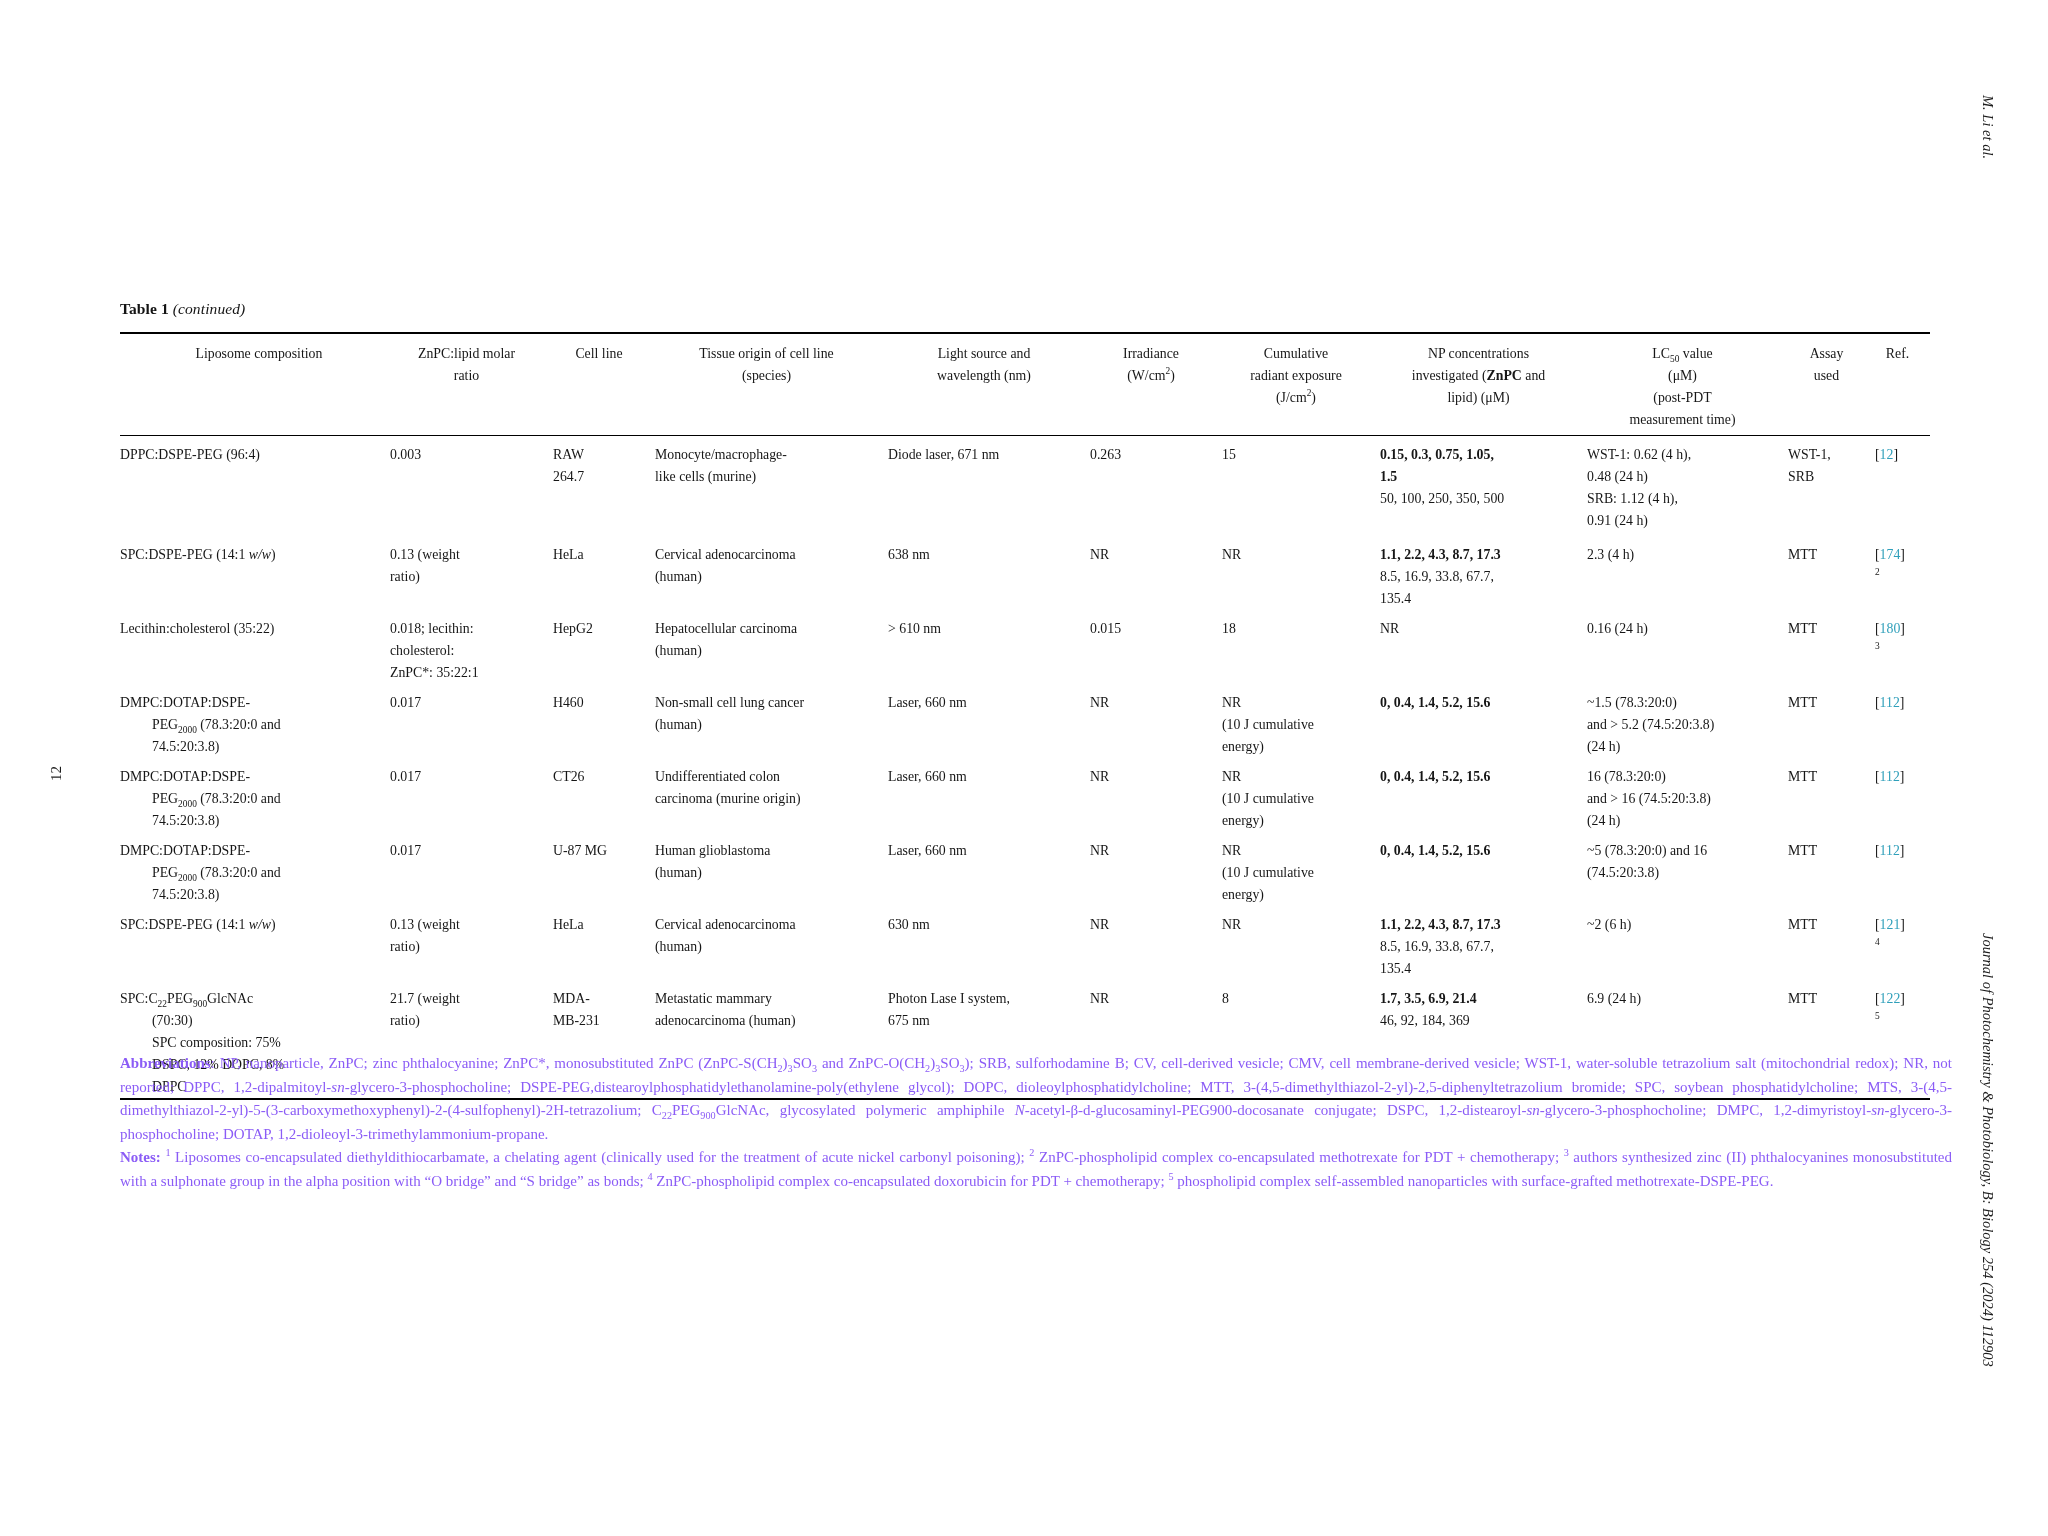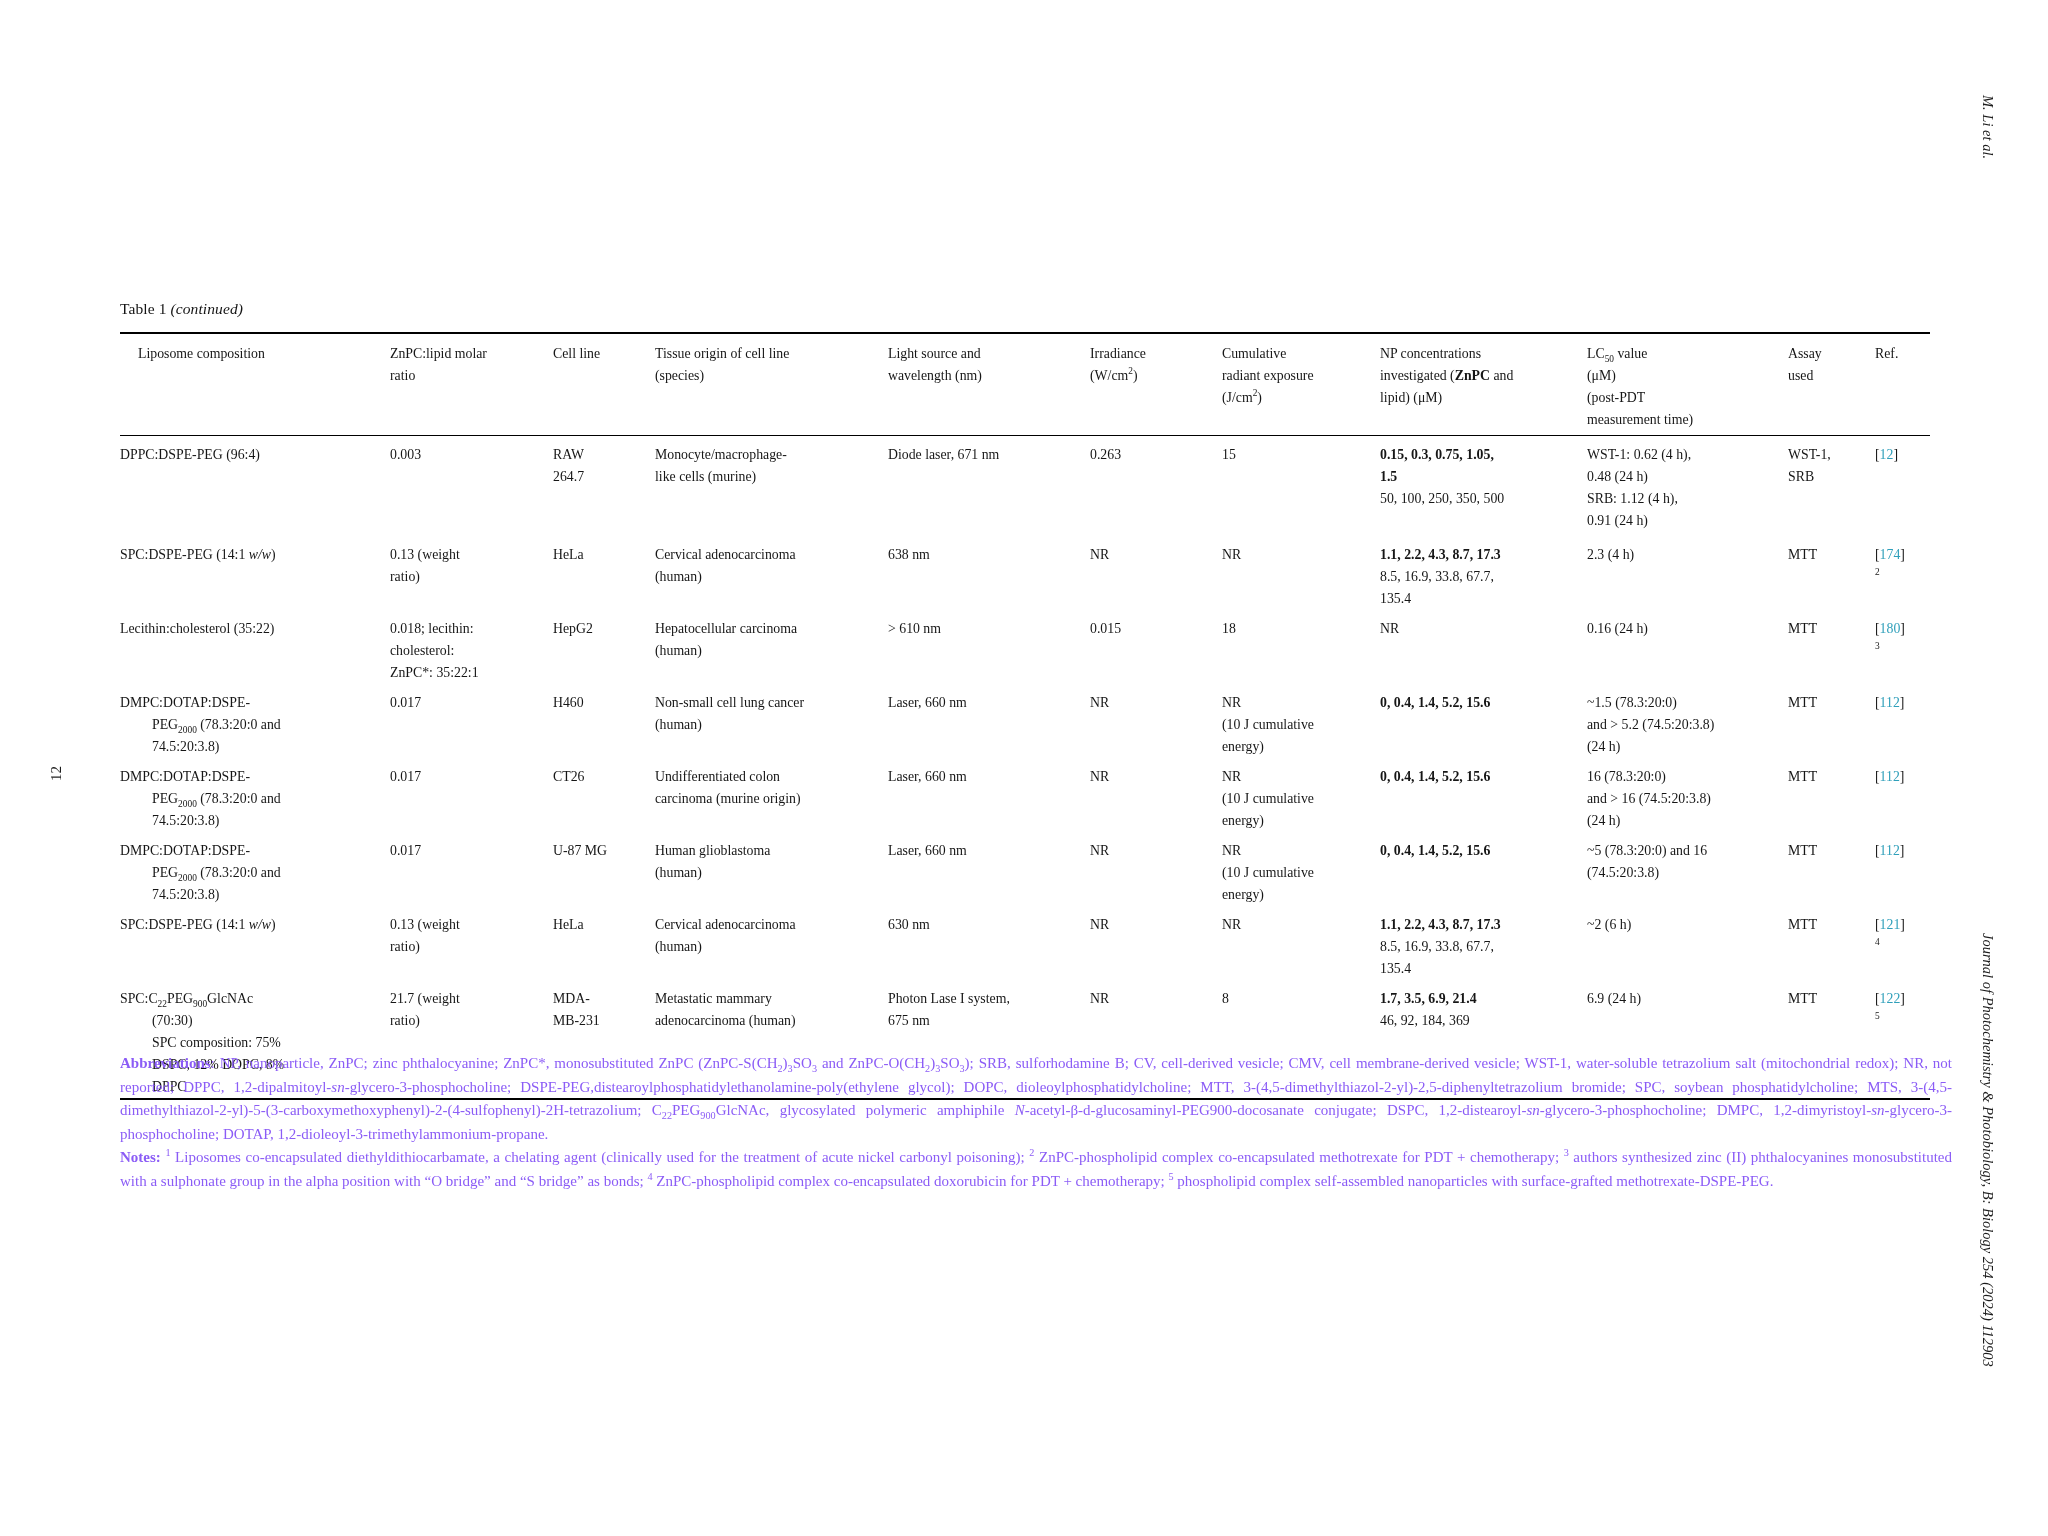--- a/index.html
+++ b/index.html
@@ -1,26 +1,26 @@
 <!DOCTYPE html>
 <html style="--link-color: #2f9fba;"><head>
 <meta charset="utf-8">
 <style>
   *{margin:0;padding:0;box-sizing:border-box}
   html,body{width:2048px;height:1536px}
   body{background:#ffffff;font-family:"Liberation Serif","DejaVu Serif",serif;color:#141414;position:relative;overflow:hidden}
   .page{position:absolute;inset:0;background:#fff}
 
   .table-title{position:absolute;left:120px;top:300px;font-size:15.5px;letter-spacing:.1px}
-  .table-title b{font-weight:normal}
+  .table-title b{font-weight:bold}
   .table-title i{font-style:italic}
 
   table.dtable{position:absolute;left:120px;top:332px;width:1810px;border-collapse:collapse;table-layout:fixed;
     border-top:2.5px solid #000;border-bottom:2.5px solid #000;font-size:13.8px;line-height:22px;color:#161616}
-  thead th{font-weight:normal;text-align:left;vertical-align:top;padding:9px 10px 4px 0;border-bottom:1.2px solid #000;height:99px;line-height:22px}
+  thead th{font-weight:normal;text-align:center;vertical-align:top;padding:9px 10px 4px 0;border-bottom:1.2px solid #000;height:99px;line-height:22px}
   thead th.col0{padding-left:18px}
   tbody td{vertical-align:top;padding:8px 10px 0 0}
   tbody td.col0{padding-left:32px;text-indent:-32px}
   tbody tr:nth-child(1){height:100px}
   tbody tr:nth-child(2){height:67px}
   tbody tr:nth-child(3){height:68px}
   tbody tr:nth-child(4),tbody tr:nth-child(5),tbody tr:nth-child(6){height:67px}
   tbody tr:nth-child(7){height:61px}
   tbody tr:nth-child(8){height:106px}
 

